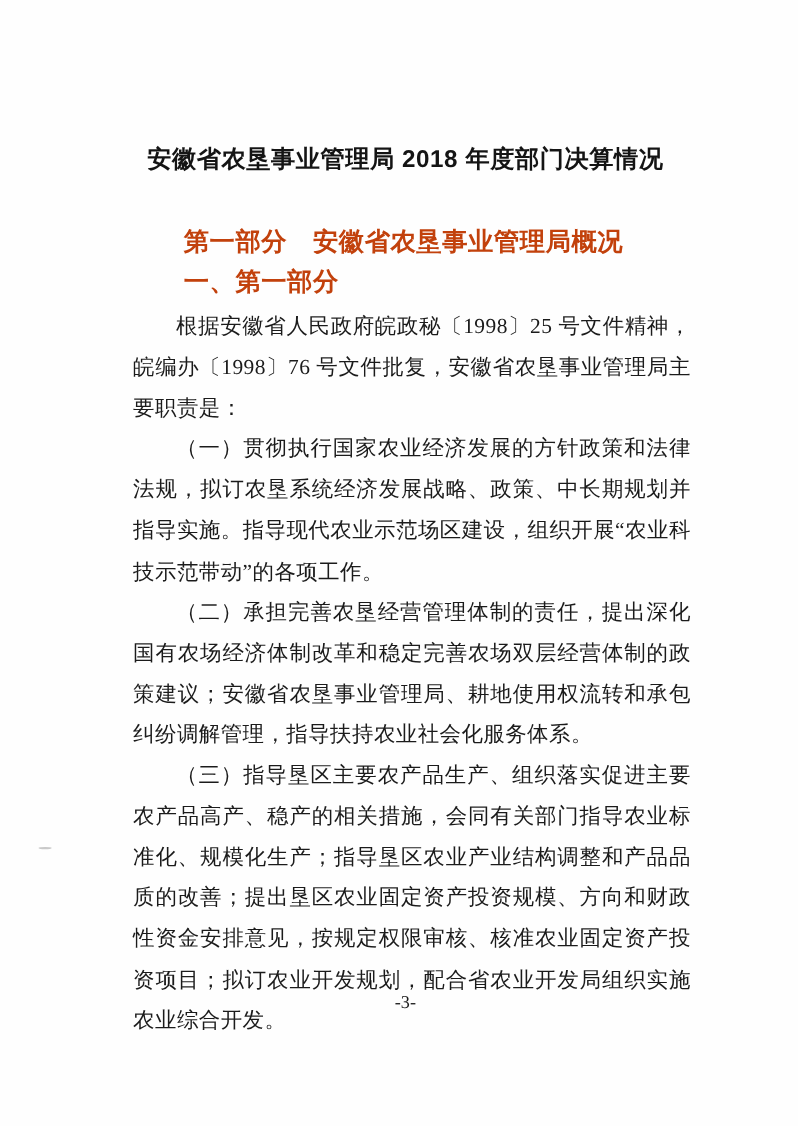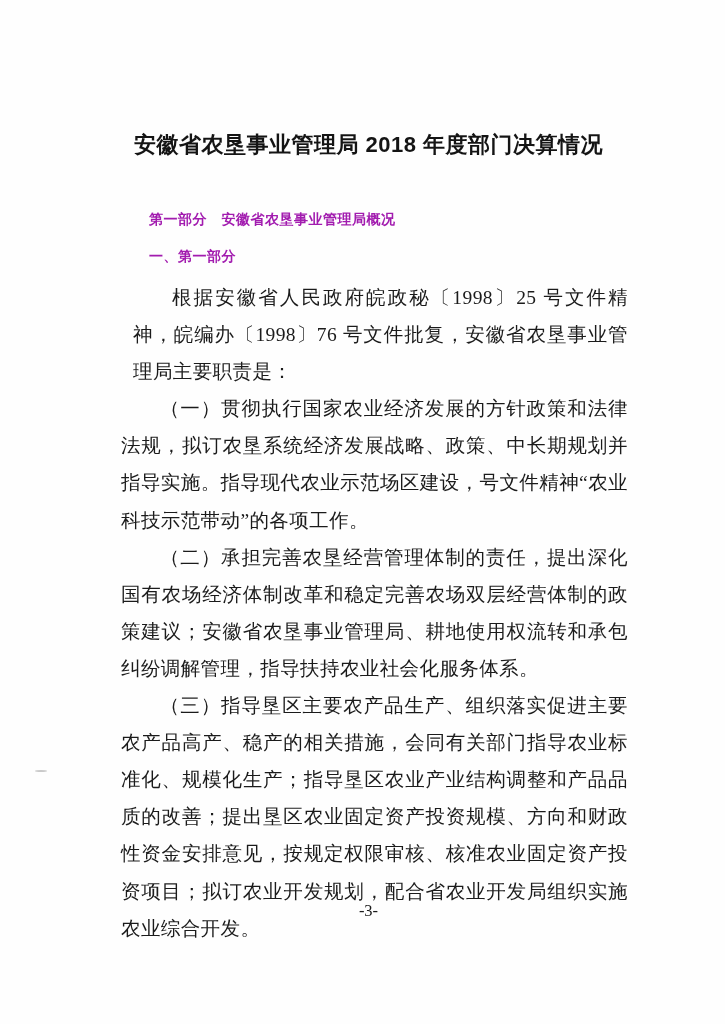--- a/index.html
+++ b/index.html
@@ -34,40 +34,39 @@
   .content {
     position: absolute;
     left: 97px;
     top: 201px;
     width: 531px;
   }
   .section-heading,
   .subsection-heading {
     margin: 0;
     font-family: "Liberation Sans", sans-serif;
-    font-size: 14px;
+    font-size: 23px;
     font-weight: bold;
     line-height: 37px;
-    color: #a21caf;
+    color: #c2410c;
     text-indent: 2em;
     letter-spacing: 0.5px;
   }
   .body-para {
     margin: 0;
     font-size: 19.5px;
     line-height: 37.1px;
     text-align: justify;
     text-justify: inter-character;
     text-indent: 2em;
     color: #1b1b1b;
     letter-spacing: 0.4px;
   }
   .body-para.first {
     margin-top: 4px;
-    margin-left: 12px;
   }
   .page-number {
     position: absolute;
     top: 901px;
     left: 0;
     right: 0;
     text-align: center;
     font-size: 16.5px;
     line-height: 20px;
     color: #1b1b1b;
@@ -91,21 +90,21 @@
   <h1 class="doc-title">安徽省农垦事业管理局 2018 年度部门决算情况</h1>
 
   <div class="content">
 
     <h2 class="section-heading">第一部分　安徽省农垦事业管理局概况</h2>
 
     <h3 class="subsection-heading">一、第一部分</h3>
 
     <p class="body-para first">根据安徽省人民政府皖政秘〔1998〕25 号文件精神，皖编办〔1998〕76 号文件批复，安徽省农垦事业管理局主要职责是：</p>
 
-    <p class="body-para">（一）贯彻执行国家农业经济发展的方针政策和法律法规，拟订农垦系统经济发展战略、政策、中长期规划并指导实施。指导现代农业示范场区建设，号文件精神“农业科技示范带动”的各项工作。</p>
+    <p class="body-para">（一）贯彻执行国家农业经济发展的方针政策和法律法规，拟订农垦系统经济发展战略、政策、中长期规划并指导实施。指导现代农业示范场区建设，组织开展“农业科技示范带动”的各项工作。</p>
 
     <p class="body-para">（二）承担完善农垦经营管理体制的责任，提出深化国有农场经济体制改革和稳定完善农场双层经营体制的政策建议；安徽省农垦事业管理局、耕地使用权流转和承包纠纷调解管理，指导扶持农业社会化服务体系。</p>
 
     <p class="body-para">（三）指导垦区主要农产品生产、组织落实促进主要农产品高产、稳产的相关措施，会同有关部门指导农业标准化、规模化生产；指导垦区农业产业结构调整和产品品质的改善；提出垦区农业固定资产投资规模、方向和财政性资金安排意见，按规定权限审核、核准农业固定资产投资项目；拟订农业开发规划，配合省农业开发局组织实施农业综合开发。</p>
 
 
   </div>
 
   <div class="page-number">-3-</div>
 

